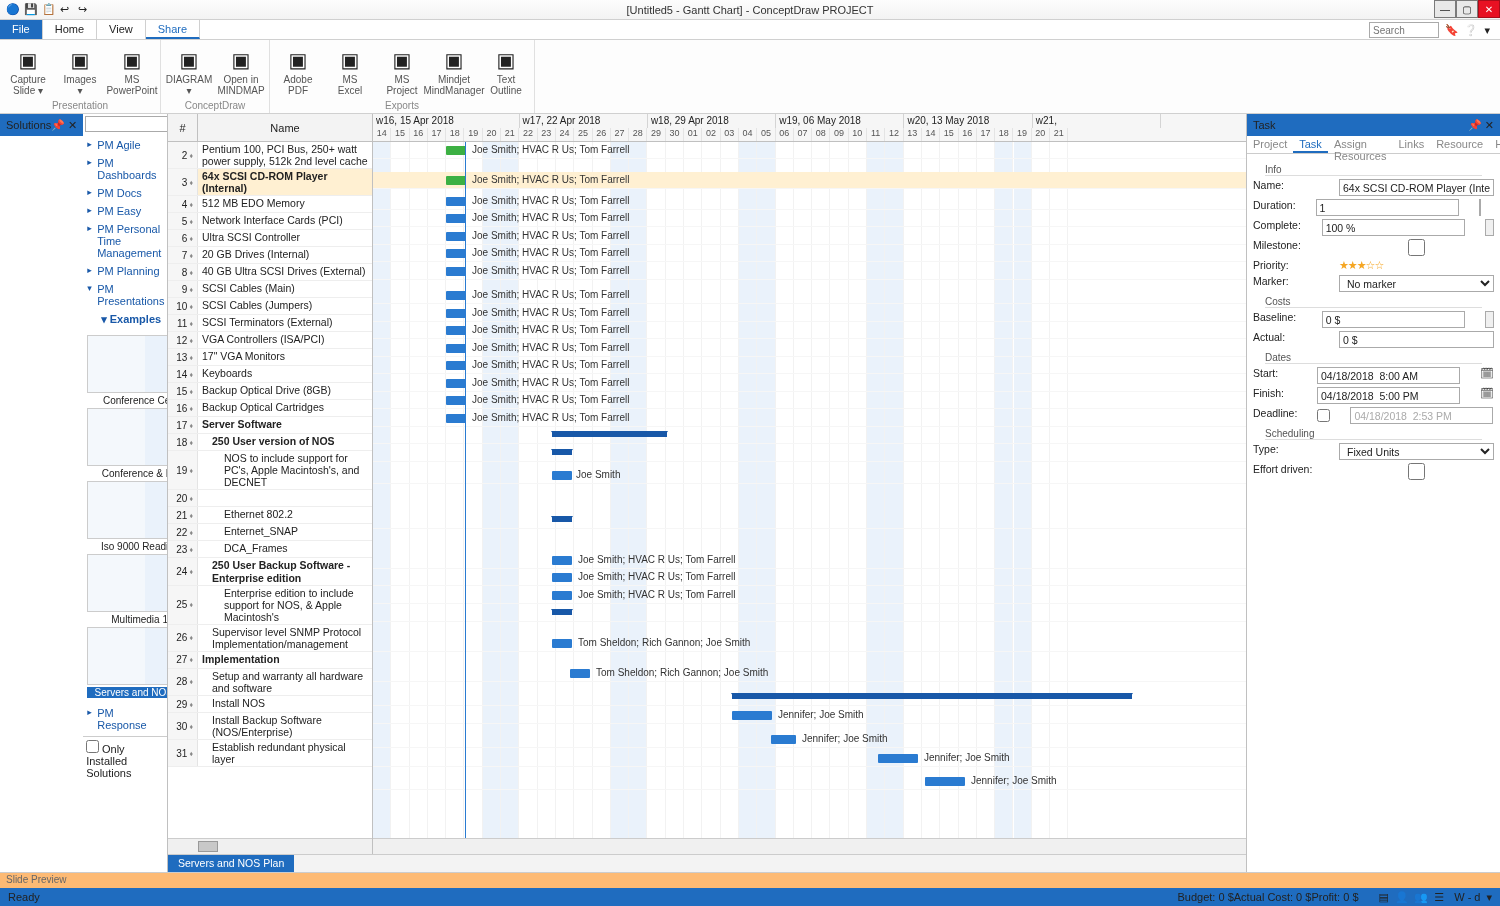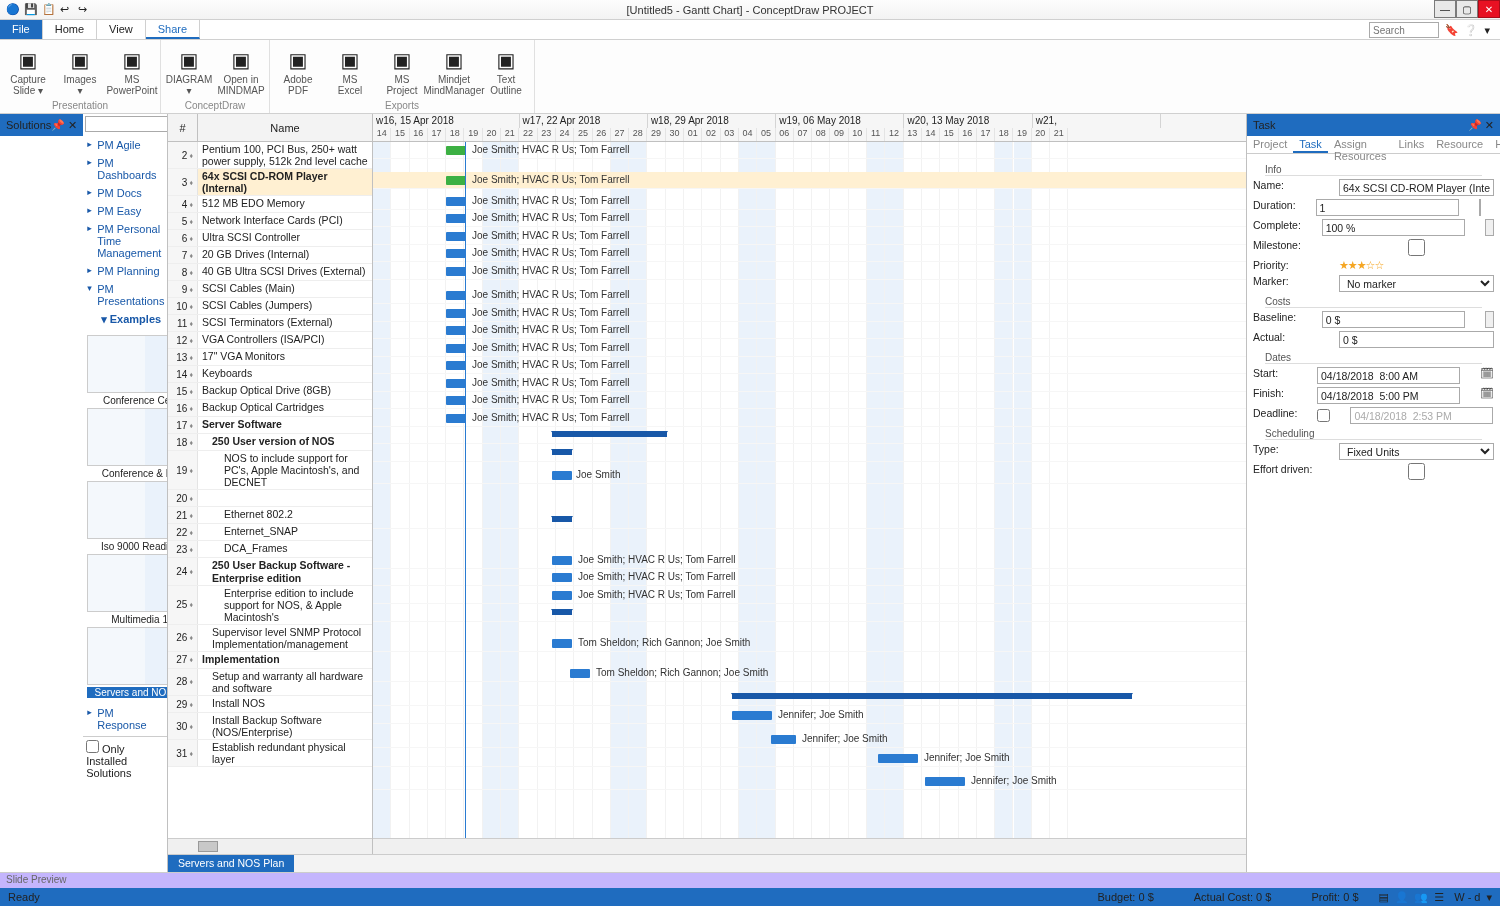--- a/index.html
+++ b/index.html
@@ -89,23 +89,23 @@
 .tp-body{flex:1;padding:6px;overflow:auto}
 .tp-sec{font-size:10px;color:#555;border-bottom:1px solid #ddd;margin:4px 12px 2px}
 .tp-row{display:flex;align-items:flex-start;margin:3px 0;gap:20px}
 .tp-row label{width:66px;font-size:10.5px}
 .tp-row input,.tp-row select{flex:1;height:17px;border:1px solid #aaa;font-size:10.5px;padding:0 3px;background:#fff}
 .tp-row .spin{width:12px;height:17px;border:1px solid #aaa;background:#f0f0f0;font-size:7px;display:flex;flex-direction:column}
 .stars{color:#f5a623;letter-spacing:-1px}
 .bottom-tabs{height:18px;background:#f3f3f3;border-top:1px solid #ccc;display:flex}
 .bottom-tabs .bt{background:#1f6cbf;color:#fff;padding:2px 10px;font-size:10.5px}
 .status{height:18px;background:#1f6cbf;color:#fff;display:flex;align-items:center;padding:0 8px;font-size:10.5px}
-.status .sp{margin-left:auto;display:flex;gap:40px}
+.status .sp{margin-left:auto;display:flex;}
 .status .ic{margin-left:20px;display:flex;gap:6px}
-.slide-prev{height:16px;background:#c4b5fd;border-top:1px solid #ccc;padding:1px 6px;font-size:10px;color:#666}
+.slide-prev{height:16px;background:#fdba74;border-top:1px solid #ccc;padding:1px 6px;font-size:10px;color:#666}
 </style>
 </head>
 <body>
 
 <div class="titlebar">
   <div class="q">
     <span>🔵</span>
     <span>💾</span>
     <span>📋</span>
     <span>↩</span>

